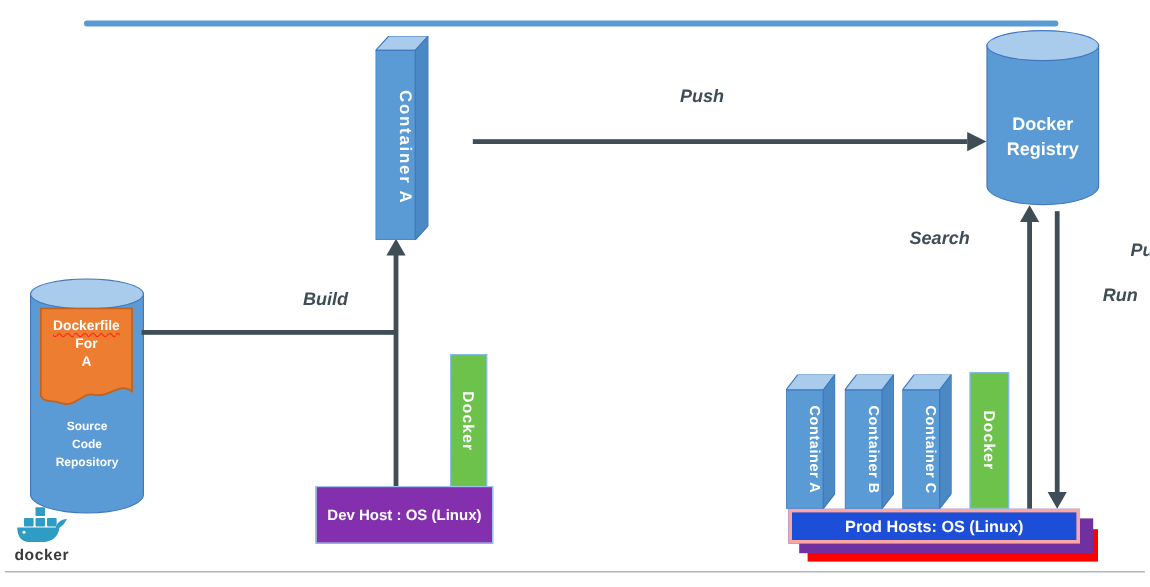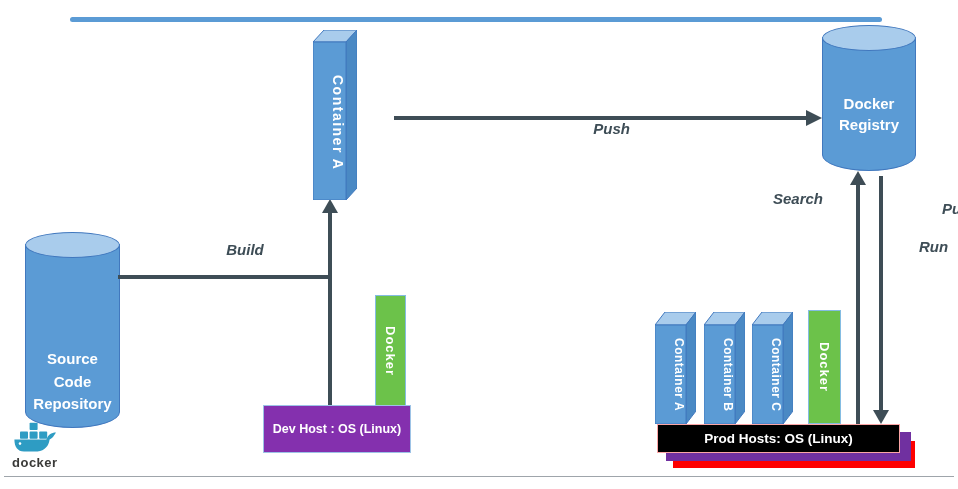--- a/index.html
+++ b/index.html
@@ -58,84 +58,94 @@
 </head>
 <body>
 
 <div id="canvas">
 
   <div class="abs" style="left:70px;top:17px;width:812px;height:5px;background:#5B9BD5;border-radius:3px;"></div>
 
   <div class="cyl" style="left:25px;top:232px;width:95px;height:196px;">
     <div class="cyl-body"></div>
     <div class="cyl-top"></div>
-    <div class="cyl-label" style="top:116px;font-size:15px;">Source
+    <div class="cyl-label" style="top:116px;font-size:10px;">Source
 Code
 Repository</div>
   </div>
 
+  <div class="abs" style="left:33px;top:256px;width:78px;height:88px;">
+    <svg width="78" height="88" viewBox="0 0 78 88" style="position:absolute;left:0;top:0;">
+      <path d="M1 1 H77 V70 C66 62 58 76 46 73 C36 70 30 84 18 80 C10 77 4 80 1 74 Z" fill="#ED7D31" stroke="#BF6321" stroke-width="1.5"></path>
+    </svg>
+    <div class="abs" style="left:0;right:0;top:9px;">
+      <span class="docline squiggle">Dockerfile</span>
+      <span class="docline">For</span>
+      <span class="docline">A</span>
+    </div>
+  </div>
 
   <div class="abs" style="left:8px;top:422px;width:60px;height:50px;">
     <svg width="52" height="36" viewBox="0 0 62 45" style="position:absolute;left:2px;top:0;">
       <g fill="#2E9CC3">
         <rect x="23" y="1" width="10" height="9" rx="1"></rect>
         <rect x="11" y="12" width="10" height="9" rx="1"></rect>
         <rect x="23" y="12" width="10" height="9" rx="1"></rect>
         <rect x="35" y="12" width="10" height="9" rx="1"></rect>
         <path d="M4 22 H44 C46 16 50 13 56 13 C53 17 53 19 48 22 C47 30 42 36 33 37 H16 C8 37 4 31 4 22 Z"></path>
       </g>
       <circle cx="11" cy="27" r="1.6" fill="#ffffff"></circle>
     </svg>
     <span class="logo-caption" style="left:4px;top:33px;">docker</span>
   </div>
 
   <div class="line" style="left:118px;top:275px;width:212px;height:4px;"></div>
   <div class="line" style="left:328px;top:212px;width:4px;height:194px;"></div>
   <div class="tri" style="left:322px;top:199px;border-left:8px solid transparent;border-right:8px solid transparent;border-bottom:14px solid #3E4D56;"></div>
-  <div class="lbl" style="left:200px;top:241px;width:90px;text-align:center;">Build</div>
+  <div class="lbl" style="left:200px;top:241px;width:90px;text-align:right;">Build</div>
 
   <div class="cube" style="left:313px;top:30px;width:44px;height:170px;">
     <svg width="44" height="170" viewBox="0 0 44 170">
       <path d="M0 12 L33 12 L44 0 L11 0 Z" fill="#A9CCEC" stroke="#4178BE" stroke-width="1"></path>
       <path d="M33 12 L44 0 L44 158 L33 170 Z" fill="#4A89C4" stroke="#4178BE" stroke-width="1"></path>
       <rect x="0" y="12" width="33" height="158" fill="#5B9BD5" stroke="#4178BE" stroke-width="1"></rect>
     </svg>
     <span class="vtext" style="left:0;top:18px;width:33px;height:150px;font-size:14px;letter-spacing:1.5px;">Container A</span>
   </div>
 
   <div class="line" style="left:394px;top:116px;width:412px;height:4px;"></div>
   <div class="tri" style="left:806px;top:110px;border-top:8px solid transparent;border-bottom:8px solid transparent;border-left:16px solid #3E4D56;"></div>
-  <div class="lbl" style="left:540px;top:72px;width:90px;text-align:right;margin-top:48px;">Push</div>
+  <div class="lbl" style="left:540px;top:72px;width:90px;text-align:center;">Push</div>
 
   <div class="cyl" style="left:822px;top:25px;width:94px;height:146px;">
     <div class="cyl-body"></div>
     <div class="cyl-top"></div>
     <div class="cyl-label" style="top:68px;font-size:15px;line-height:1.4;">Docker
 Registry</div>
   </div>
 
   <div class="line" style="left:856px;top:184px;width:4px;height:240px;"></div>
   <div class="tri" style="left:850px;top:171px;border-left:8px solid transparent;border-right:8px solid transparent;border-bottom:14px solid #3E4D56;"></div>
-  <div class="lbl" style="left:758px;top:190px;width:80px;text-align:center;">Search</div>
+  <div class="lbl" style="left:758px;top:190px;width:80px;text-align:left;">Search</div>
 
   <div class="line" style="left:879px;top:176px;width:4px;height:236px;"></div>
   <div class="tri" style="left:873px;top:410px;border-left:8px solid transparent;border-right:8px solid transparent;border-top:14px solid #3E4D56;"></div>
   <div class="lbl" style="left:942px;top:200px;">Pull</div>
   <div class="lbl" style="left:919px;top:238px;">Run</div>
 
   <div class="greenbox" style="left:375px;top:295px;width:31px;height:113px;">
     <span class="vtext">Docker</span>
   </div>
   <div class="hostbar" style="left:263px;top:405px;width:148px;height:48px;background:#8430AE;border:1px solid #9DC3E6;font-size:12.5px;">
     <span>Dev Host :  OS (Linux)</span>
   </div>
 
   <div class="abs" style="left:673px;top:441px;width:242px;height:27px;background:#FE0000;"></div>
   <div class="abs" style="left:666px;top:432px;width:245px;height:29px;background:#7030A0;"></div>
-  <div class="hostbar" style="left:657px;top:424px;width:243px;height:29px;background:#000000;border:1px solid #fca5a5;font-size:13.5px;">
+  <div class="hostbar" style="left:657px;top:424px;width:243px;height:29px;background:#1d4ed8;border:3px solid #fca5a5;font-size:13.5px;">
     <span>Prod Hosts: OS  (Linux)</span>
   </div>
 
   <div class="cube cube-sm" style="left:655px;top:312px;width:41px;height:112px;">
     <svg width="41" height="112" viewBox="0 0 41 112">
       <path d="M0 13 L31 13 L41 0 L10 0 Z" fill="#A9CCEC" stroke="#4178BE" stroke-width="1"></path>
       <path d="M31 13 L41 0 L41 99 L31 112 Z" fill="#4A89C4" stroke="#4178BE" stroke-width="1"></path>
       <rect x="0" y="13" width="31" height="99" fill="#5B9BD5" stroke="#4178BE" stroke-width="1"></rect>
     </svg>
     <span class="vtext" style="left:0;top:15px;width:31px;height:95px;">Container A</span>

